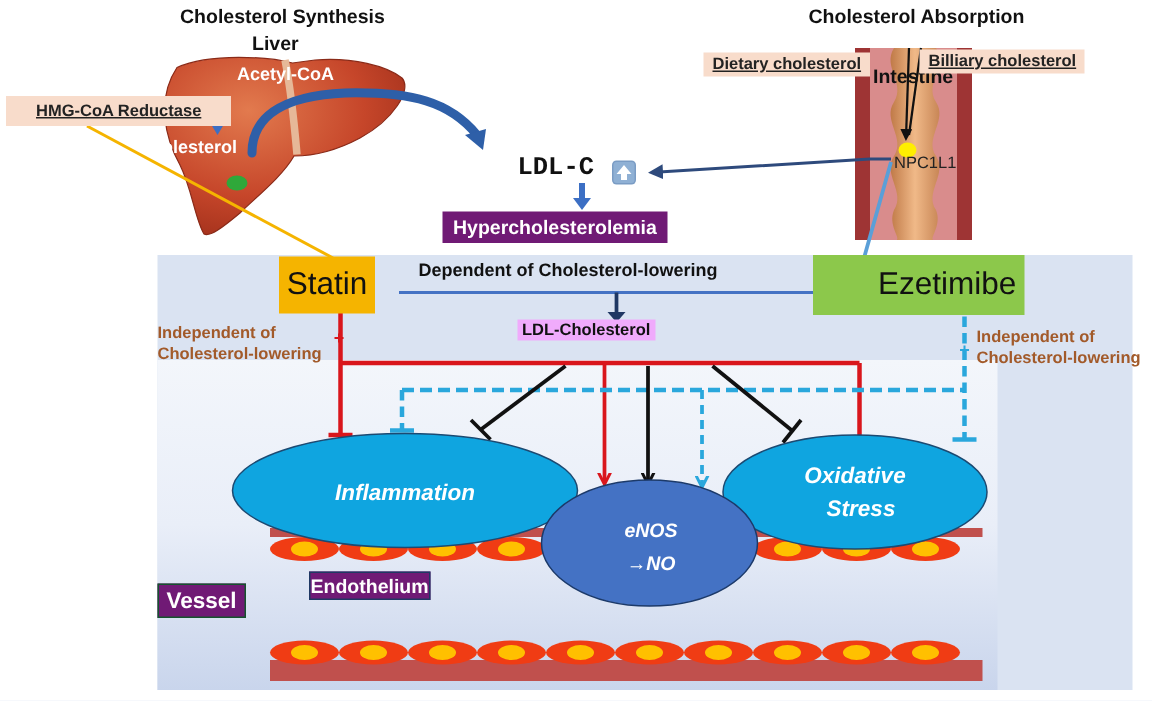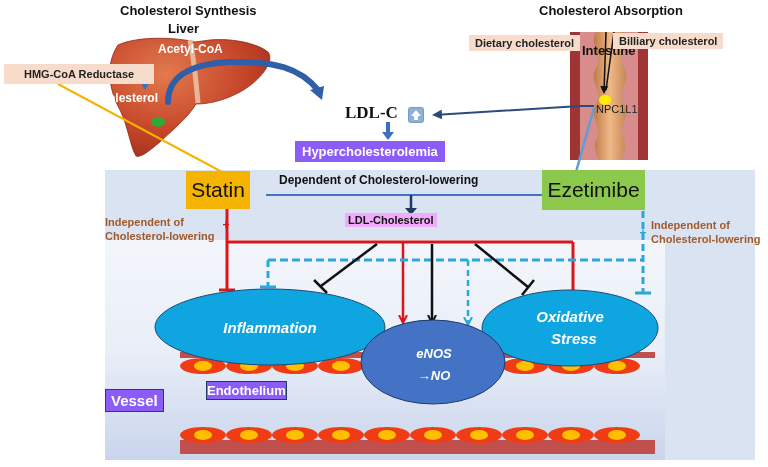--- a/index.html
+++ b/index.html
@@ -1,21 +1,21 @@
 <!DOCTYPE html>
 <html><head>
 <meta charset="utf-8">
 <style>
   html, body { margin: 0; padding: 0; background: #ffffff; }
   body { width: 768px; height: 467px; position: relative; overflow: hidden; font-family: "DejaVu Sans", sans-serif; }
   .abs { position: absolute; }
   .title { font-family: "Liberation Sans", sans-serif; font-weight: bold; font-size: 13px; color: #111; white-space: nowrap; }
-  .peach { background: #f8dccb; font-family: "Liberation Sans", sans-serif; font-weight: bold; font-size: 11px; color: #222; padding: 2px 6px; white-space: nowrap; }
+  .peach { background: #f8dccb; font-family: "Liberation Sans", sans-serif; font-weight: bold; font-size: 11px; color: #222; padding: 2px 6px; white-space: nowrap; text-decoration: underline; }
   .brown { font-family: "Liberation Sans", sans-serif; font-weight: bold; font-size: 11px; color: #a25a2a; line-height: 14px; white-space: nowrap; }
-  .bluebox { background: #8b5cf6; color: #fff; font-family: "Liberation Sans", sans-serif; font-weight: bold; white-space: nowrap; }
+  .bluebox { background: #701a75; color: #fff; font-family: "Liberation Sans", sans-serif; font-weight: bold; white-space: nowrap; }
   svg text { font-family: "Liberation Sans", sans-serif; }
   #diagram { position: absolute; left: 0; top: 0; }
 </style>
 </head>
 <body>
 
 <svg id="diagram" width="768" height="467" viewBox="0 0 768 467">
   <defs>
     <linearGradient id="panelGrad" x1="0" y1="0" x2="0" y2="1">
       <stop offset="0" stop-color="#d7e1f1"></stop>
@@ -193,25 +193,25 @@
 <div class="abs title" style="left:582px; top:18px;margin-top:25px;">Intestine</div>
 
 <div class="abs" style="left:116px; top:42px; color:#fff; font-family:'Liberation Sans',sans-serif; font-weight:bold; font-size:12px;margin-left:42px;">Acetyl-CoA</div>
 <div class="abs" style="left:92px; top:91px; color:#fff; font-family:'Liberation Sans',sans-serif; font-weight:bold; font-size:12px;">Cholesterol</div>
 <div class="abs peach" style="left:4px; top:64px; padding:4px 20px;">HMG-CoA Reductase</div>
 
 <div class="abs peach" style="left:469px; top:35px;">Dietary cholesterol</div>
 <div class="abs peach" style="left:613px; top:33px;">Billiary cholesterol</div>
 <div class="abs" style="left:596px; top:103px; font-family:'Liberation Sans',sans-serif; font-size:11px; color:#222;">NPC1L1</div>
 
-<div class="abs" style="left:345px; top:103px; font-family:Liberation Serif, serif; font-weight:bold; font-size:17px; color:#111;">LDL-C</div>
+<div class="abs" style="left:345px; top:103px; font-family:Liberation Mono, monospace; font-weight:bold; font-size:17px; color:#111;">LDL-C</div>
 <div class="abs bluebox" style="left:295px; top:141px; font-size:13px; padding:3px 7px;">Hypercholesterolemia</div>
 
 <div class="abs" style="left:186px; top:171px; width:64px; height:38px; background:#f5b400; font-family:'Liberation Sans',sans-serif; font-size:21px; color:#111; text-align:center; line-height:38px;">Statin</div>
-<div class="abs" style="left:542px; top:170px; width:103px; height:40px; background:#8cc84b; font-family:'Liberation Sans',sans-serif; font-size:21px; color:#111; text-align:center; line-height:40px;">Ezetimibe</div>
+<div class="abs" style="left:542px; top:170px; width:103px; height:40px; background:#8cc84b; font-family:'Liberation Sans',sans-serif; font-size:21px; color:#111; text-align:center; line-height:40px;padding-left:38px;">Ezetimibe</div>
 
 <div class="abs" style="left:279px; top:173px; font-family:'Liberation Sans',sans-serif; font-weight:bold; font-size:12px; color:#111; white-space:nowrap;">Dependent of Cholesterol-lowering</div>
 <div class="abs" style="left:345px; top:213px; background:#f0abfc; font-family:'Liberation Sans',sans-serif; font-weight:bold; font-size:11px; color:#111; padding:1px 3px; white-space:nowrap;">LDL-Cholesterol</div>
 
 <div class="abs brown" style="left:105px; top:215px;">
   <div>Independent of</div>
   <div>Cholesterol-lowering</div>
 </div>
 <div class="abs brown" style="left:651px; top:218px;">
   <div>Independent of</div>

